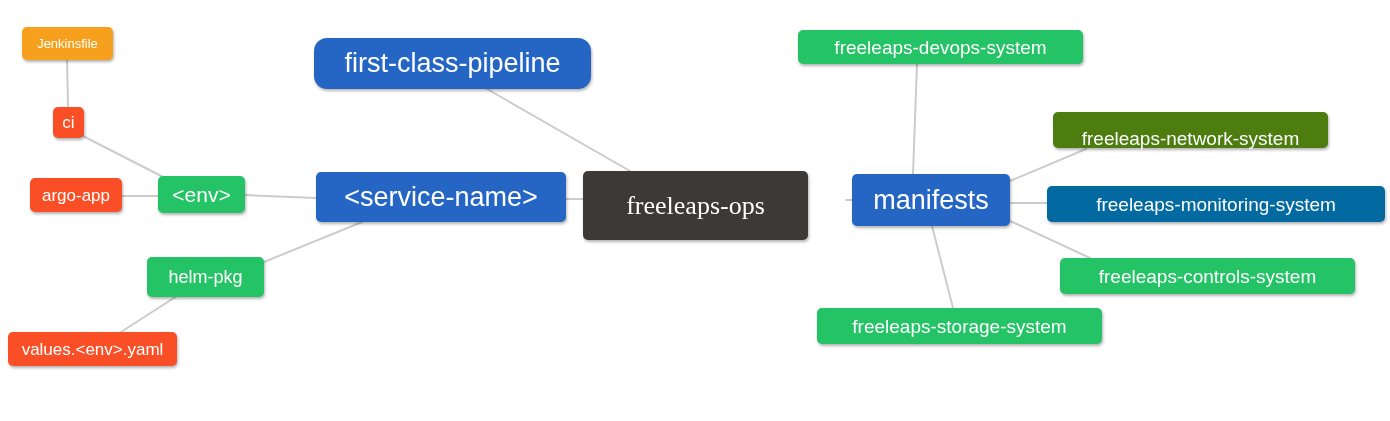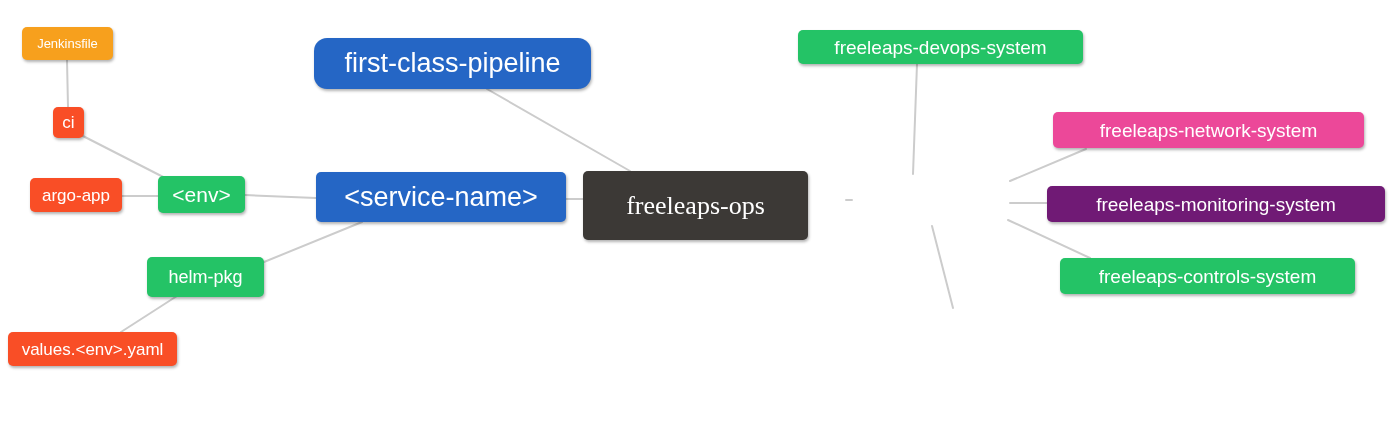--- a/index.html
+++ b/index.html
@@ -81,25 +81,31 @@
     </div>
     <div class="node" style="left: 314px; top: 38px; width: 277px; height: 51px; background: rgb(37, 102, 197); font-size: 27px; border-radius: 13px;">
       <span>first-class-pipeline</span>
     </div>
     <div class="node" style="left: 316px; top: 172px; width: 250px; height: 50px; background: rgb(37, 102, 197); font-size: 27px;">
       <span>&lt;service-name&gt;</span>
     </div>
     <div class="node" style="left: 583px; top: 171px; width: 225px; height: 69px; background: rgb(60, 57, 54); font-size: 26px; font-family: Liberation Serif, serif;">
       <span>freeleaps-ops</span>
     </div>
+    <div class="node" style="left: 852px; top: 174px; width: 158px; height: 52px; background: rgb(37, 102, 197); font-size: 27px;">
+      <span>manifests</span>
+    </div>
     <div class="node" style="left: 798px; top: 30px; width: 285px; height: 34px; background: rgb(36, 195, 102); font-size: 19px;">
       <span>freeleaps-devops-system</span>
     </div>
-    <div class="node" style="left: 1053px; top: 112px; width: 311px; height: 36px; background: #ec4899; font-size: 19px;">
+    <div class="node" style="left: 1053px; top: 112px; width: 275px; height: 36px; background: #4d7c0f; font-size: 19px; align-items: flex-end;">
       <span>freeleaps-network-system</span>
     </div>
-    <div class="node" style="left: 1047px; top: 186px; width: 338px; height: 36px; background: #701a75; font-size: 19px;">
+    <div class="node" style="left: 1047px; top: 186px; width: 338px; height: 36px; background: #0369a1; font-size: 19px;">
       <span>freeleaps-monitoring-system</span>
     </div>
     <div class="node" style="left: 1060px; top: 258px; width: 295px; height: 36px; background: rgb(36, 195, 102); font-size: 19px;">
       <span>freeleaps-controls-system</span>
     </div>
+    <div class="node" style="left: 817px; top: 308px; width: 285px; height: 36px; background: rgb(36, 195, 102); font-size: 19px;">
+      <span>freeleaps-storage-system</span>
+    </div>
   </div>
 
 </body></html>

